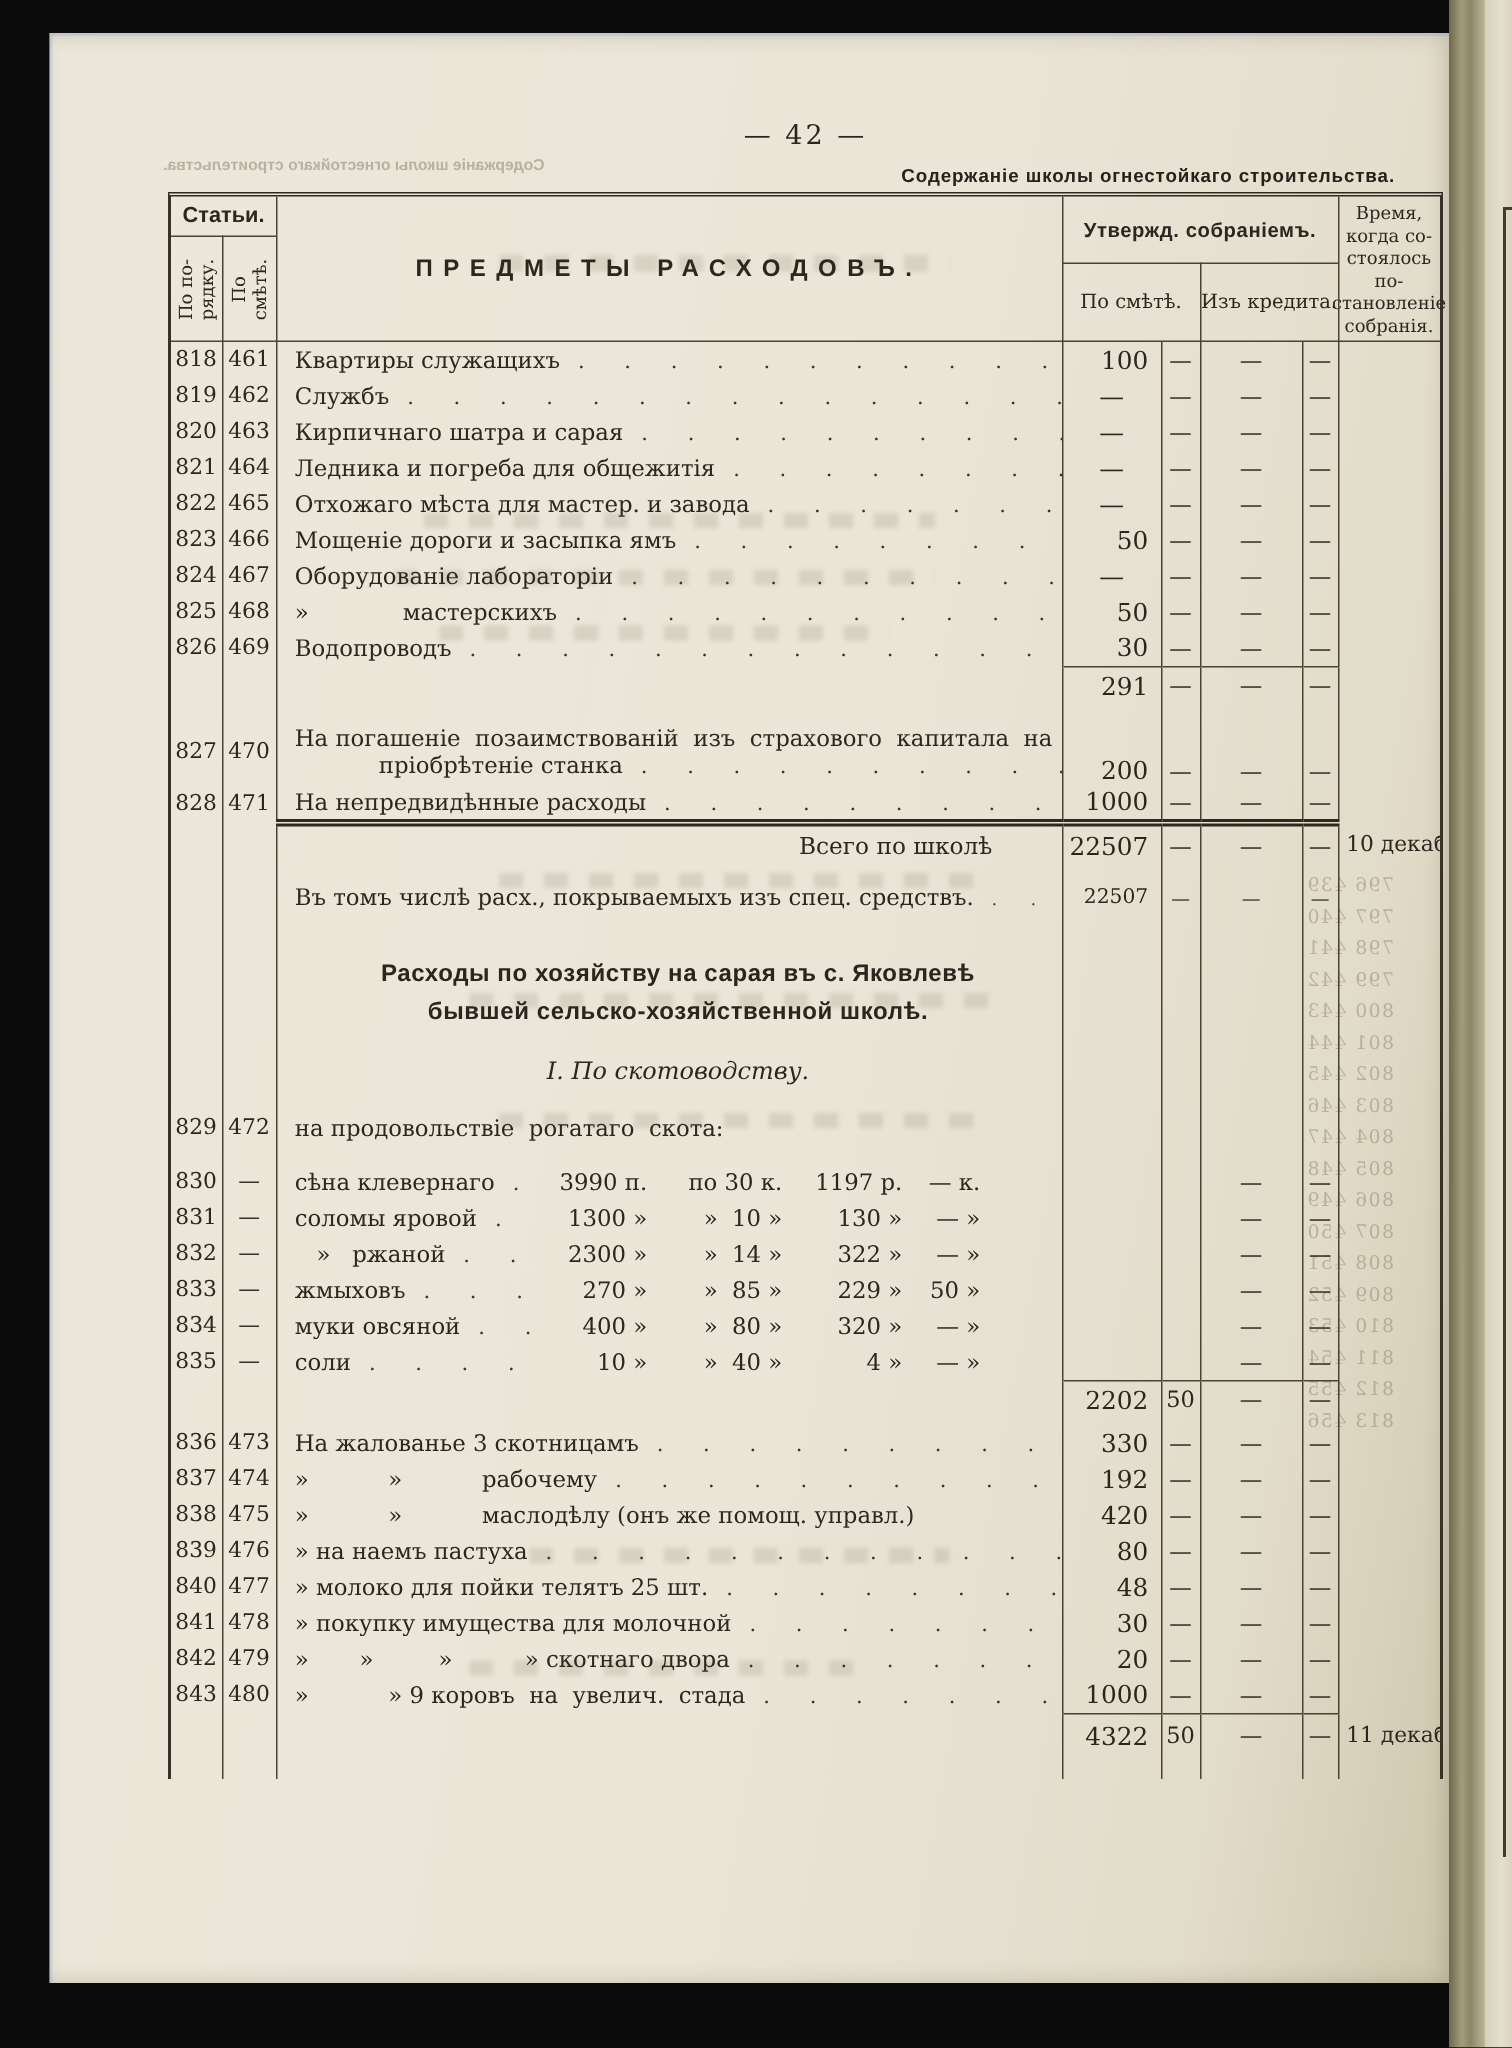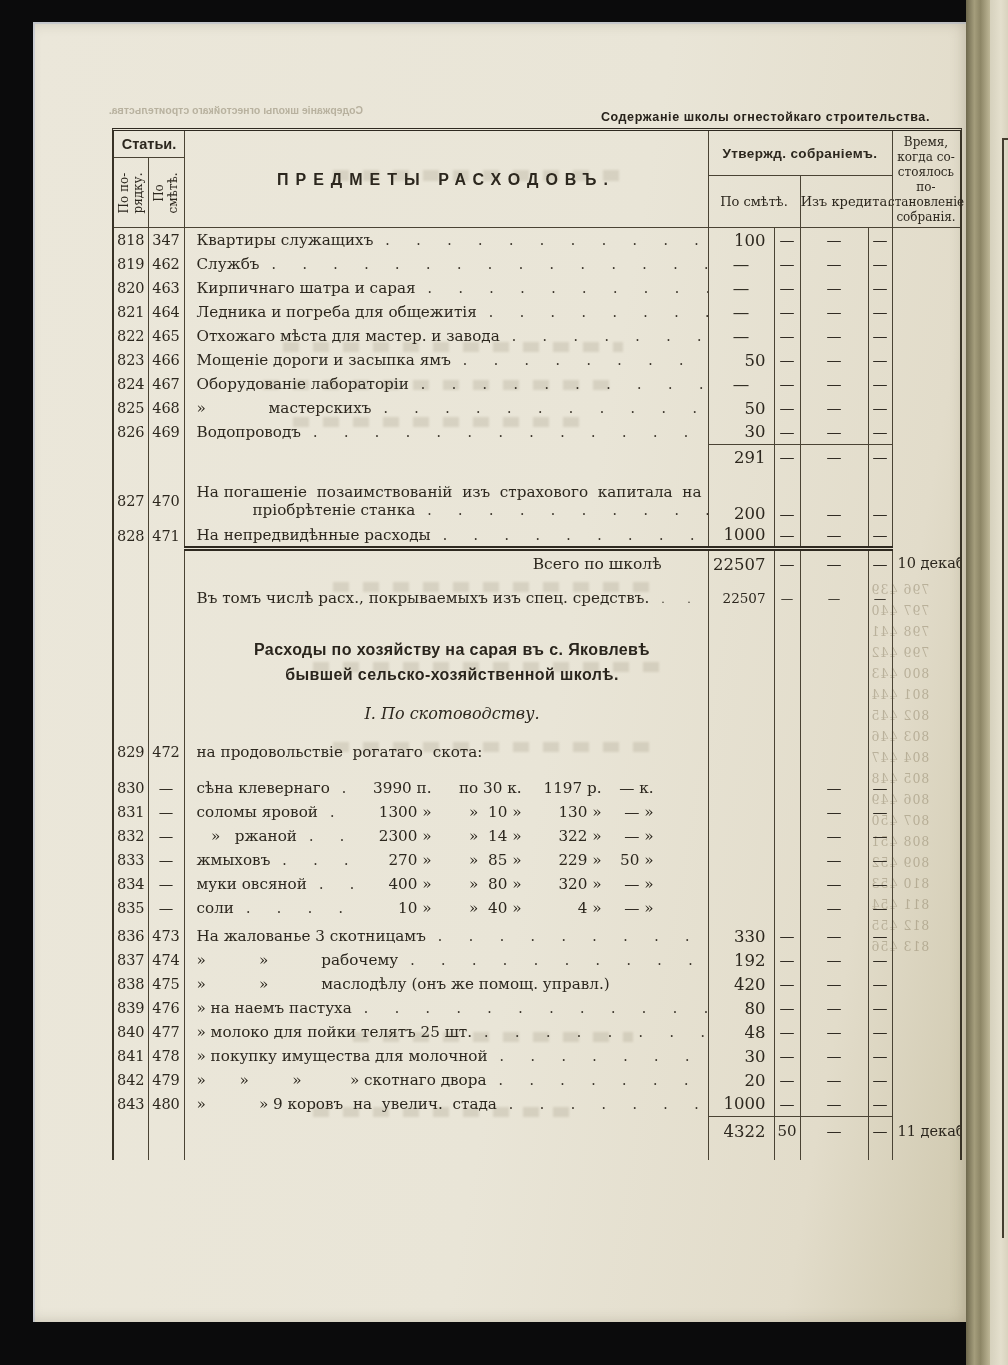--- a/index.html
+++ b/index.html
@@ -122,20 +122,21 @@
       <div class="bnum mirror" style="left: 832px; top: 770px;">806 449</div>
       <div class="bnum mirror" style="left: 832px; top: 791px;">807 450</div>
       <div class="bnum mirror" style="left: 832px; top: 812px;">808 451</div>
       <div class="bnum mirror" style="left: 832px; top: 833px;">809 452</div>
       <div class="bnum mirror" style="left: 832px; top: 854px;">810 453</div>
       <div class="bnum mirror" style="left: 832px; top: 875px;">811 454</div>
       <div class="bnum mirror" style="left: 832px; top: 896px;">812 455</div>
       <div class="bnum mirror" style="left: 832px; top: 917px;">813 456</div>
     </div>
 
+  <div class="pagenum">— 42 —</div>
   <div class="runhead">Содержаніе школы огнестойкаго строительства.</div>
 
   <div class="tablewrap">
     <div class="thead">
       <div class="cell h-articles">Статьи.</div>
       <div class="rotbox r1">
           <div class="rot">По по-
 рядку.</div>
         </div>
       <div class="rotbox r2">
@@ -167,21 +168,21 @@
           <col style="width:524px">
         <col style="width:66px">
           <col style="width:26px">
           <col style="width:68px">
         <col style="width:24px">
           <col style="width:68px">
       </colgroup>
       <tbody id="tb">
           <tr style="height: 24px;">
             <td class="ca">818</td>
-            <td class="cb">347</td>
+            <td class="cb">461</td>
             <td class="ci">
               <div class="cline">
                 <span class="lbl">Квартиры служащихъ</span>
                 <span class="leader"> .   .   .   .   .   .   .   .   .   .   .   .   .   .   .   .   .   .   .   .   .   .   .   .   .   .   .   .  </span>
               </div>
             </td>
             <td class="cr">100</td>
             <td class="ck dashc">—</td>
             <td class="ckr dashc">—</td>
             <td class="ckk dashc">—</td>
@@ -601,20 +602,30 @@
                   <span class="p1">»  40 »</span>
                   <span class="p2">4 »</span>
                   <span class="p3">— »</span>
                 </span>
               </div>
             </td>
             <td class="cr"></td>
             <td class="ck"></td>
             <td class="ckr dashc">—</td>
             <td class="ckk dashc">—</td>
+            <td class="cd"></td>
+          </tr>
+          <tr style="height: 26px;">
+            <td class="ca"></td>
+            <td class="cb"></td>
+            <td class="ci"></td>
+            <td class="cr rt">2202</td>
+            <td class="ck rt">50</td>
+            <td class="ckr dashc rt">—</td>
+            <td class="ckk dashc rt">—</td>
             <td class="cd"></td>
           </tr>
           <tr style="height: 4px;">
             <td class="ca"></td>
             <td class="cb"></td>
             <td class="ci"></td>
             <td class="cr"></td>
             <td class="ck"></td>
             <td class="ckr"></td>
             <td class="ckk"></td>

